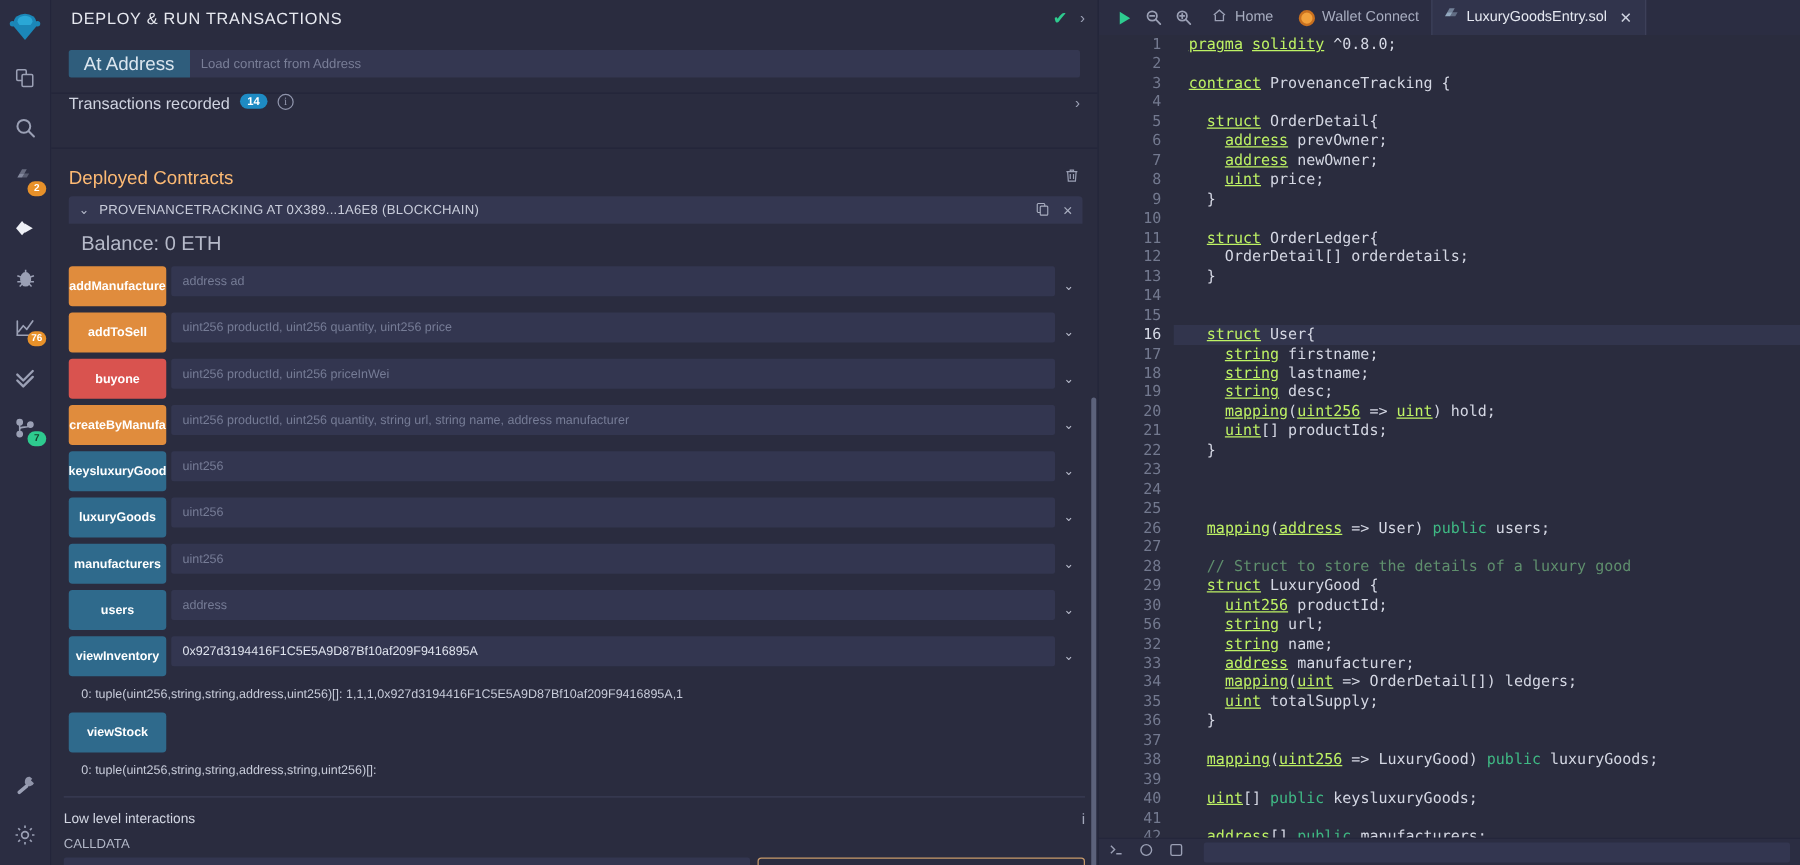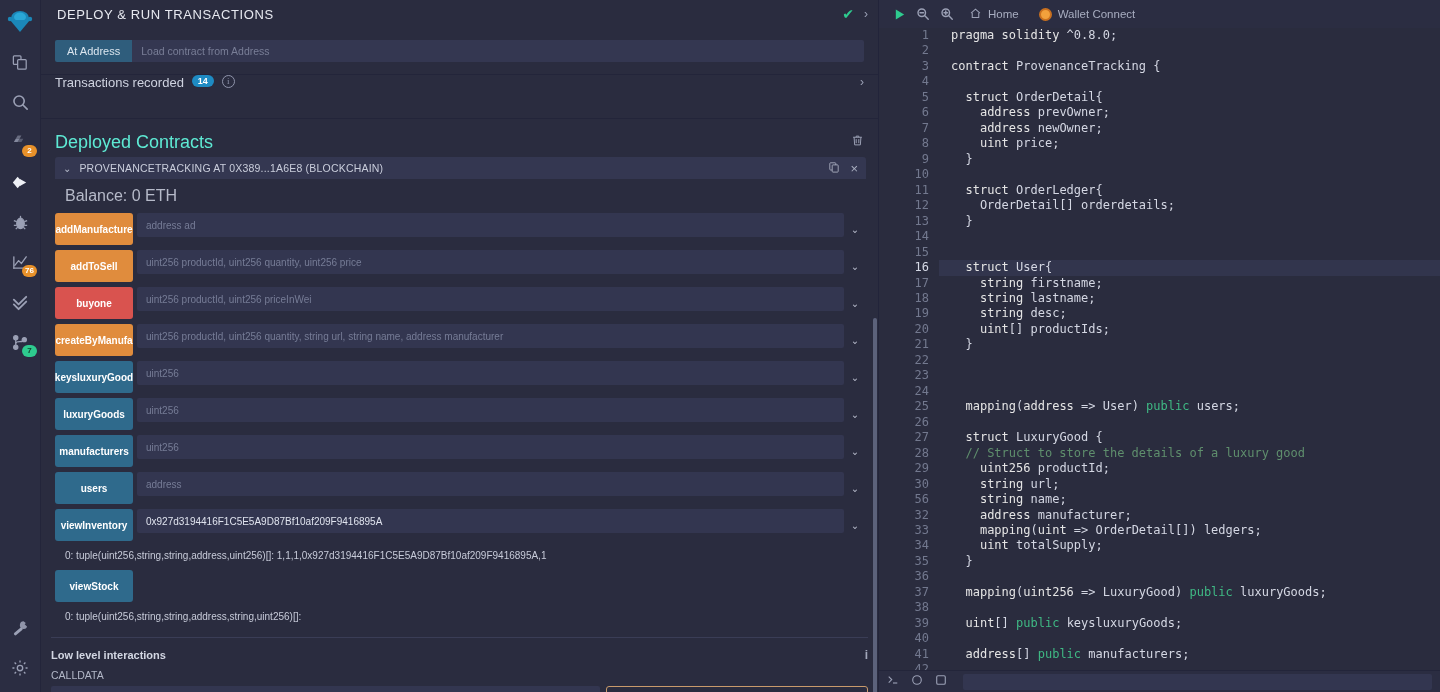--- a/index.html
+++ b/index.html
@@ -53,21 +53,21 @@
   .hdr-check{ color:#2ecb8f; font-size:14px; margin-right:10px; }
   .hdr-caret{ color:#9ba0b5; font-size:12px; }
 
   .panel-body{ flex:1 1 auto; overflow:hidden; position:relative; }
 
   .section{ padding:8px 14px 12px 14px; border-bottom:1px solid #23253a; }
 
   .at-address-row{ display:flex; height:22px; margin-top:4px; }
   .at-address-btn{
     background:#2f5d7c; color:#dbe6ef; border:none;
-    padding:0 12px; font-size:11px; border-radius:2px 0 0 2px;
+    padding:0 12px; font-size:15px; border-radius:2px 0 0 2px;
     cursor:pointer; white-space:nowrap;
   }
   .at-address-input{
     flex:1 1 auto; background:#343751; border:none;
     color:#8d92a8; padding:0 9px; font-size:10.5px;
     border-radius:0 2px 2px 0;
   }
   .at-address-input::placeholder{ color:#797e97; }
 
   .tx-recorded{
@@ -83,21 +83,21 @@
     width:13px;height:13px;border:1px solid #8f94ab;border-radius:50%;
     margin-left:8px; font-size:9px; line-height:11px; text-align:center;
     color:#8f94ab; font-family:"Liberation Serif", serif;
   }
   .tx-caret{ margin-left:auto; color:#9ba0b5; font-size:12px; }
 
   .deployed-head{
     display:flex; align-items:center; height:30px;
     padding:0 14px; margin-top:8px;
   }
-  .deployed-title{ font-size:18px; color:#5eead4; flex:1 1 auto; }
+  .deployed-title{ font-size:15px; color:#fdba74; flex:1 1 auto; }
   .trash-ico{ color:#9ba0b5; }
 
   .contract-card{ margin:0 12px 0 14px; }
   .contract-bar{
     display:flex; align-items:center; height:22px;
     background:#343751; border-radius:3px 3px 0 0; padding:0 8px;
   }
   .chev{ color:#b7bbcb; font-size:10px; margin-right:8px; }
   .contract-name{
     font-size:10.5px; color:#c9cddb; letter-spacing:.2px; flex:1 1 auto;
@@ -131,21 +131,21 @@
   }
   .fn-btn-solo{ width:78px; height:24px; }
   .fn-out{
     font-size:10px; color:#c7cbd9; padding:4px 0 9px 10px;
     white-space:nowrap; overflow:hidden;
   }
 
   .lowlevel{
     border-top:1px solid #3a3d56; margin:6px 10px 0 10px; padding-top:10px;
   }
-  .ll-head{ display:flex; align-items:center;font-weight:bold; }
+  .ll-head{ display:flex; align-items:center; }
   .ll-title{ font-size:11px; color:#d3d7e3; flex:1 1 auto; }
   .ll-info{ color:#a3a8bb; font-size:12px; }
   .ll-calldata{ font-size:10.5px; color:#b2b7c7; margin:7px 0 5px 0; }
   .ll-row{ display:flex; height:24px; }
   .ll-input{
     flex:1 1 auto; background:#333650; border:none; border-radius:2px;
     color:#9aa0b6; font-size:10px; padding:0 8px;
   }
   .transact-btn{
     width:262px; flex:0 0 262px; margin-left:6px;
@@ -189,21 +189,21 @@
     color:#73798f; user-select:none;
   }
   .gutter div{ height:15.47px; line-height:15.47px; }
   .gutter div.cur{ color:#d6dae6; }
   .code{ flex:1 1 auto; padding-left:12px; position:relative; }
   .code div{ height:15.47px; line-height:15.47px; white-space:pre; }
   .cur-line{
     position:absolute; left:60px; right:0; height:15.47px;
     background:#32354d; z-index:0;
   }
-  .kw{ color:#e5e5e5; }
+  .kw{ color:#bef264;text-decoration:underline; }
   .pub{ color:#3fb984; }     
   .com{ color:#5f8f6d; }
   .pln{ color:#d4d7e3; }
 
   .ed-bottom{
     height:22px; flex:0 0 22px; background:#2b2d42;
     border-top:1px solid #23253a; display:flex; align-items:center;
     padding:0 8px; gap:12px; color:#9ba0b5;
   }
   .ed-bottom-search{
@@ -477,20 +477,31 @@
           </svg>
         </span>
         <span>Home</span>
       </div>
 
       <div class="ed-tab">
         <span class="wc-dot"></span>
         <span>Wallet Connect</span>
       </div>
 
+      <div class="ed-tab active">
+        <span style="color:#9fb6cc">
+          <svg width="11" height="13" viewBox="0 0 12 14" fill="currentColor">
+            <path d="M4 0.5 L8.5 0.5 L6.5 4 L2 4 Z" opacity=".6"></path>
+            <path d="M2 4 L6.5 4 L4.5 7.5 L0 7.5 Z" opacity=".9"></path>
+            <path d="M6.5 4 L11 4 L9 7.5 L4.5 7.5 Z" opacity=".45"></path>
+          </svg>
+        </span>
+        <span>LuxuryGoodsEntry.sol</span>
+        <span class="tab-x">✕</span>
+      </div>
     </div>
 
     <div class="ed-code">
       <div class="cur-line" id="curline" style="top: 232.05px;"></div>
       <div class="code-inner">
         <div class="gutter" id="gutter">
             <div>1</div>
             <div>2</div>
             <div>3</div>
             <div>4</div>
@@ -546,29 +557,30 @@
             <div>&nbsp;</div>
             <div><span class="pln">  </span><span class="kw">struct</span><span class="pln"> OrderLedger{</span></div>
             <div><span class="pln">    OrderDetail[] orderdetails;</span></div>
             <div><span class="pln">  }</span></div>
             <div>&nbsp;</div>
             <div>&nbsp;</div>
             <div><span class="pln">  </span><span class="kw">struct</span><span class="pln"> User{</span></div>
             <div><span class="pln">    </span><span class="kw">string</span><span class="pln"> firstname;</span></div>
             <div><span class="pln">    </span><span class="kw">string</span><span class="pln"> lastname;</span></div>
             <div><span class="pln">    </span><span class="kw">string</span><span class="pln"> desc;</span></div>
+            <div><span class="pln">    </span><span class="kw">mapping</span><span class="pln">(</span><span class="kw">uint256</span><span class="pln"> =&gt; </span><span class="kw">uint</span><span class="pln">) hold;</span></div>
             <div><span class="pln">    </span><span class="kw">uint</span><span class="pln">[] productIds;</span></div>
             <div><span class="pln">  }</span></div>
             <div>&nbsp;</div>
             <div>&nbsp;</div>
             <div>&nbsp;</div>
             <div><span class="pln">  </span><span class="kw">mapping</span><span class="pln">(</span><span class="kw">address</span><span class="pln"> =&gt; User) </span><span class="pub">public</span><span class="pln"> users;</span></div>
             <div>&nbsp;</div>
+            <div><span class="pln">  </span><span class="com">// Struct to store the details of a luxury good</span></div>
             <div><span class="pln">  </span><span class="kw">struct</span><span class="pln"> LuxuryGood {</span></div>
-            <div><span class="pln">  </span><span class="com">// Struct to store the details of a luxury good</span></div>
             <div><span class="pln">    </span><span class="kw">uint256</span><span class="pln"> productId;</span></div>
             <div><span class="pln">    </span><span class="kw">string</span><span class="pln"> url;</span></div>
             <div><span class="pln">    </span><span class="kw">string</span><span class="pln"> name;</span></div>
             <div><span class="pln">    </span><span class="kw">address</span><span class="pln"> manufacturer;</span></div>
             <div><span class="pln">    </span><span class="kw">mapping</span><span class="pln">(</span><span class="kw">uint</span><span class="pln"> =&gt; OrderDetail[]) ledgers;</span></div>
             <div><span class="pln">    </span><span class="kw">uint</span><span class="pln"> totalSupply;</span></div>
             <div><span class="pln">  }</span></div>
             <div>&nbsp;</div>
             <div><span class="pln">  </span><span class="kw">mapping</span><span class="pln">(</span><span class="kw">uint256</span><span class="pln"> =&gt; LuxuryGood) </span><span class="pub">public</span><span class="pln"> luxuryGoods;</span></div>
             <div>&nbsp;</div>

